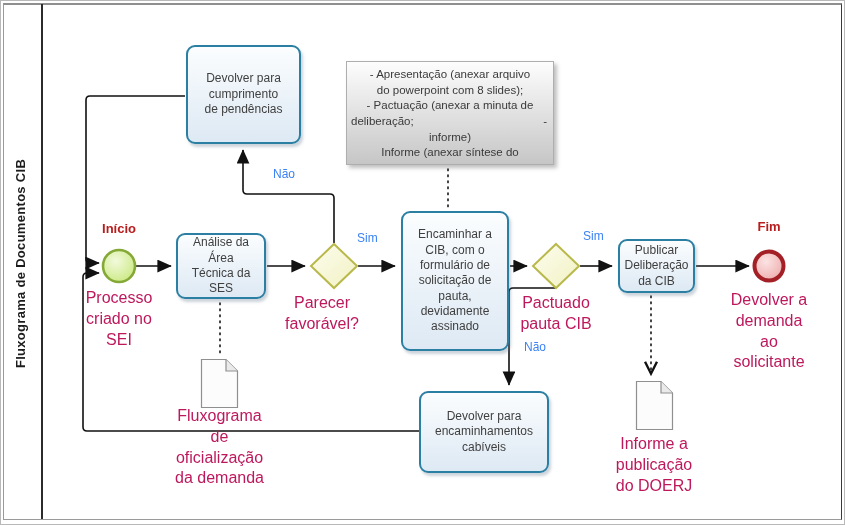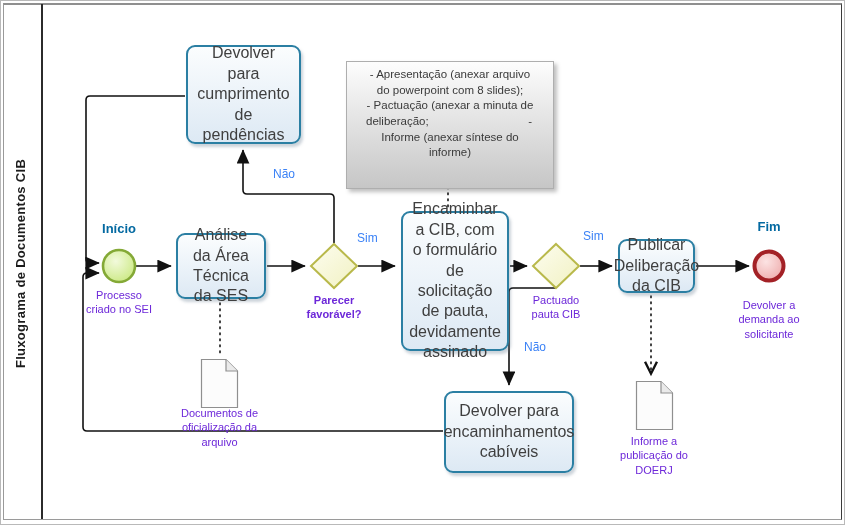--- a/index.html
+++ b/index.html
@@ -7,34 +7,34 @@
   #canvas{position:relative;width:845px;height:525px;background:#fff;border:1px solid #b9b9b9;box-sizing:border-box;overflow:hidden;}
   .pool-border{position:absolute;left:2px;top:2px;width:839px;height:517px;box-sizing:border-box;
     border-top:2px solid #8f8f8f;border-bottom:1px solid #9a9a9a;border-right:1.5px solid #3a3a3a;border-left:1px solid #9a9a9a;}
   .lane-divider{position:absolute;left:40px;top:3px;width:1.5px;height:515px;background:#2b2b2b;}
   .lane-title{position:absolute;left:0;top:0;width:40px;height:525px;display:flex;align-items:center;justify-content:center;}
   .lane-title span{transform:rotate(-90deg);white-space:nowrap;font-weight:bold;font-size:13px;color:#1c1c1c;letter-spacing:.3px;}
   svg.overlay{position:absolute;left:0;top:0;width:845px;height:525px;}
   .task{position:absolute;box-sizing:border-box;border:2px solid #2b7fa3;border-radius:9px;
     background:linear-gradient(#fbfdfe,#dde9f4);box-shadow:2px 3px 3px rgba(110,130,150,.35);
     display:flex;align-items:center;justify-content:center;text-align:center;
-    color:#3f3f3f;font-size:16px;line-height:1.28;padding:13px;}
+    color:#3f3f3f;font-size:12px;line-height:1.28;padding:13px;}
   #task-devolver-pendencias{left:185px;top:44px;width:115px;height:99px;}
   #task-analise{left:175px;top:232px;width:90px;height:66px;justify-content:center;}
   #task-encaminhar{left:400px;top:210px;width:108px;height:140px;justify-content:center;}
-  #task-devolver-encaminhamentos{left:443px;top:390px;width:130px;height:82px;}
+  #task-devolver-encaminhamentos{left:418px;top:390px;width:130px;height:82px;}
   #task-publicar{left:617px;top:238px;width:77px;height:54px;}
-  .note{position:absolute;left:345px;top:60px;width:208px;height:128px;box-sizing:border-box;
+  .note{position:absolute;left:345px;top:60px;width:208px;height:104px;box-sizing:border-box;
     background:linear-gradient(#fdfdfd,#c6c6c6);border:1px solid #aeaeae;
     box-shadow:3px 3px 4px rgba(0,0,0,.25);color:#3a3a3a;font-size:11.5px;line-height:1.36;
-    padding:5px 19px;text-align:center;}
+    padding:5px 4px;text-align:center;}
   .note .ln-left{text-align:left;position:relative;}
   .note .dash-stray{position:absolute;right:2px;top:0;}
-  .lbl{position:absolute;text-align:center;color:#6d28d9;font-size:11px;line-height:1.3;}
-  .lbl.bold{font-weight:bold;font-size:13px;color:#0369a1;}
+  .lbl{position:absolute;text-align:center;color:#be185d;font-size:16px;line-height:1.3;}
+  .lbl.bold{font-weight:bold;font-size:13px;color:#b91c1c;}
   .edge-lbl{position:absolute;color:#3b82f6;font-size:12px;font-weight:400;}
 </style>
 </head>
 <body>
 
 <div id="canvas">
 
   <div class="pool-border"></div>
   <div class="lane-title">
     <span>Fluxograma de Documentos CIB</span>
@@ -111,34 +111,34 @@
   </div>
 
   <div class="note">
     <div>- Apresentação (anexar arquivo</div>
     <div>do powerpoint com 8 slides);</div>
     <div>- Pactuação (anexar a minuta de</div>
     <div class="ln-left">
       <span>deliberação;</span>
       <span class="dash-stray">-</span>
     </div>
+    <div>informe)</div>
     <div>Informe (anexar síntese do</div>
-    <div>informe)</div>
   </div>
 
   <div class="lbl bold" style="left:88px;top:220px;width:60px;">Início</div>
   <div class="lbl" style="left:83px;top:287px;width:70px;">Processo criado no SEI</div>
 
-  <div class="lbl" style="left:296px;top:292px;width:74px;font-weight:bold;">Parecer favorável?</div>
+  <div class="lbl" style="left:284px;top:292px;width:74px;">Parecer favorável?</div>
   <div class="edge-lbl" style="left:356px;top:230px;">Sim</div>
   <div class="edge-lbl" style="left:272px;top:166px;">Não</div>
 
   <div class="lbl" style="left:518px;top:292px;width:74px;">Pactuado pauta CIB</div>
   <div class="edge-lbl" style="left:582px;top:228px;">Sim</div>
   <div class="edge-lbl" style="left:523px;top:339px;">Não</div>
 
   <div class="lbl bold" style="left:744px;top:218px;width:48px;">Fim</div>
-  <div class="lbl" style="left:728px;top:297px;width:80px;">Devolver a demanda ao solicitante</div>
+  <div class="lbl" style="left:728px;top:289px;width:80px;">Devolver a demanda ao solicitante</div>
 
-  <div class="lbl" style="left:166px;top:405px;width:105px;">Documentos de oficialização da arquivo</div>
+  <div class="lbl" style="left:166px;top:405px;width:105px;">Fluxograma de oficialização da demanda</div>
   <div class="lbl" style="left:613px;top:433px;width:80px;">Informe a publicação do DOERJ</div>
 
 </div>
 
 </body></html>

